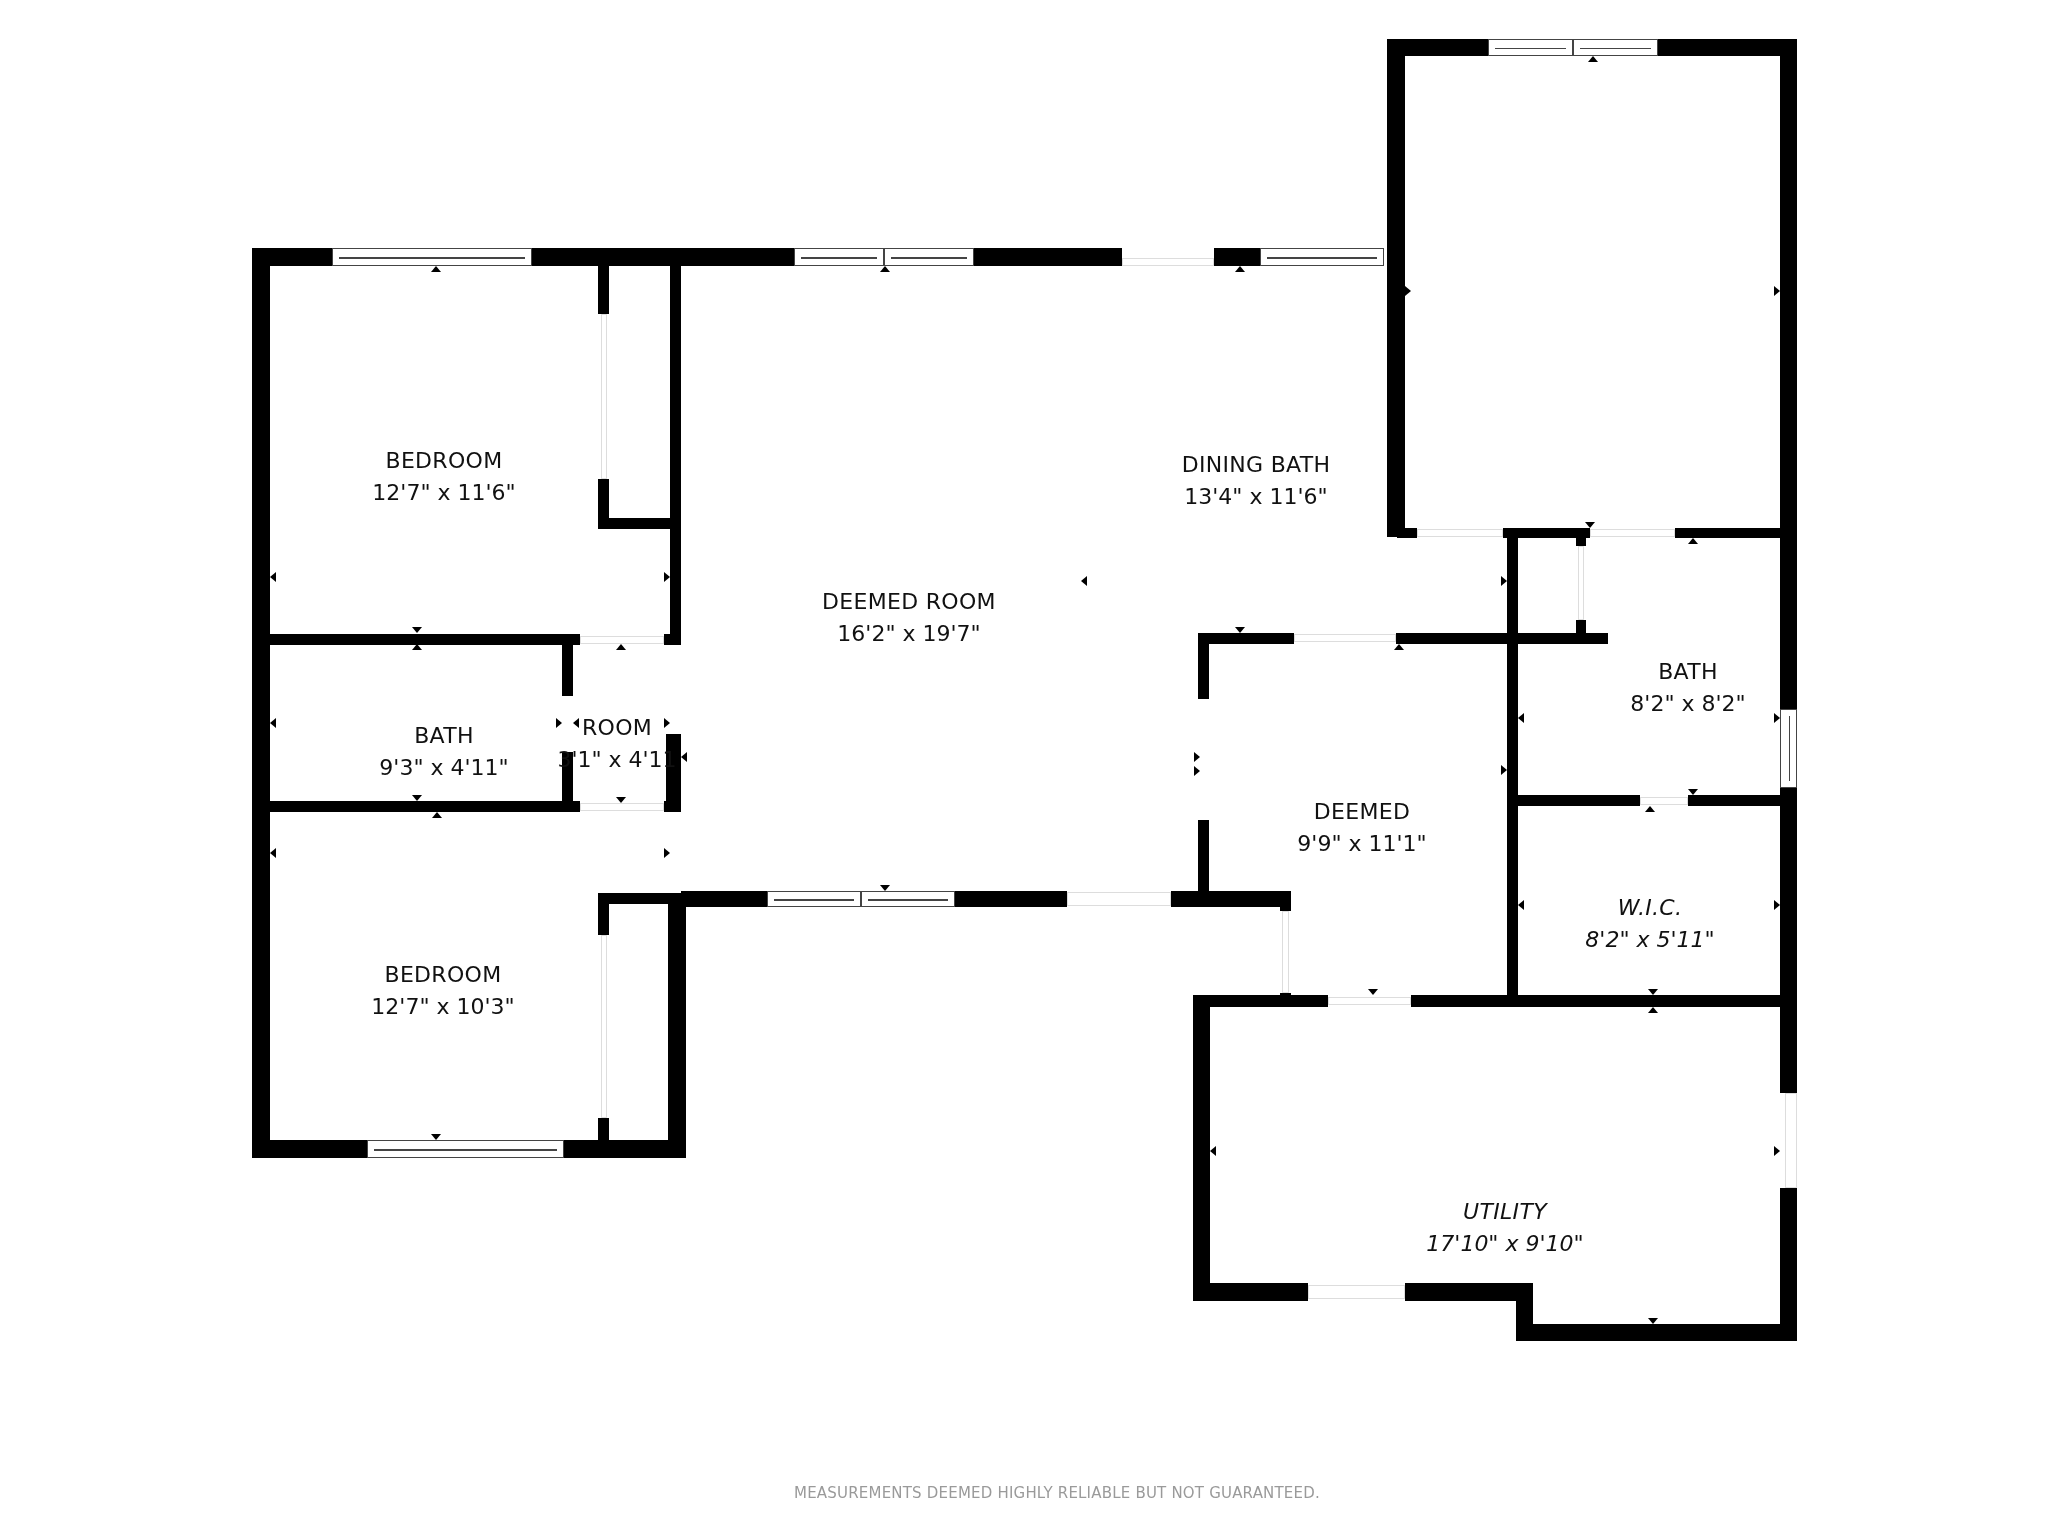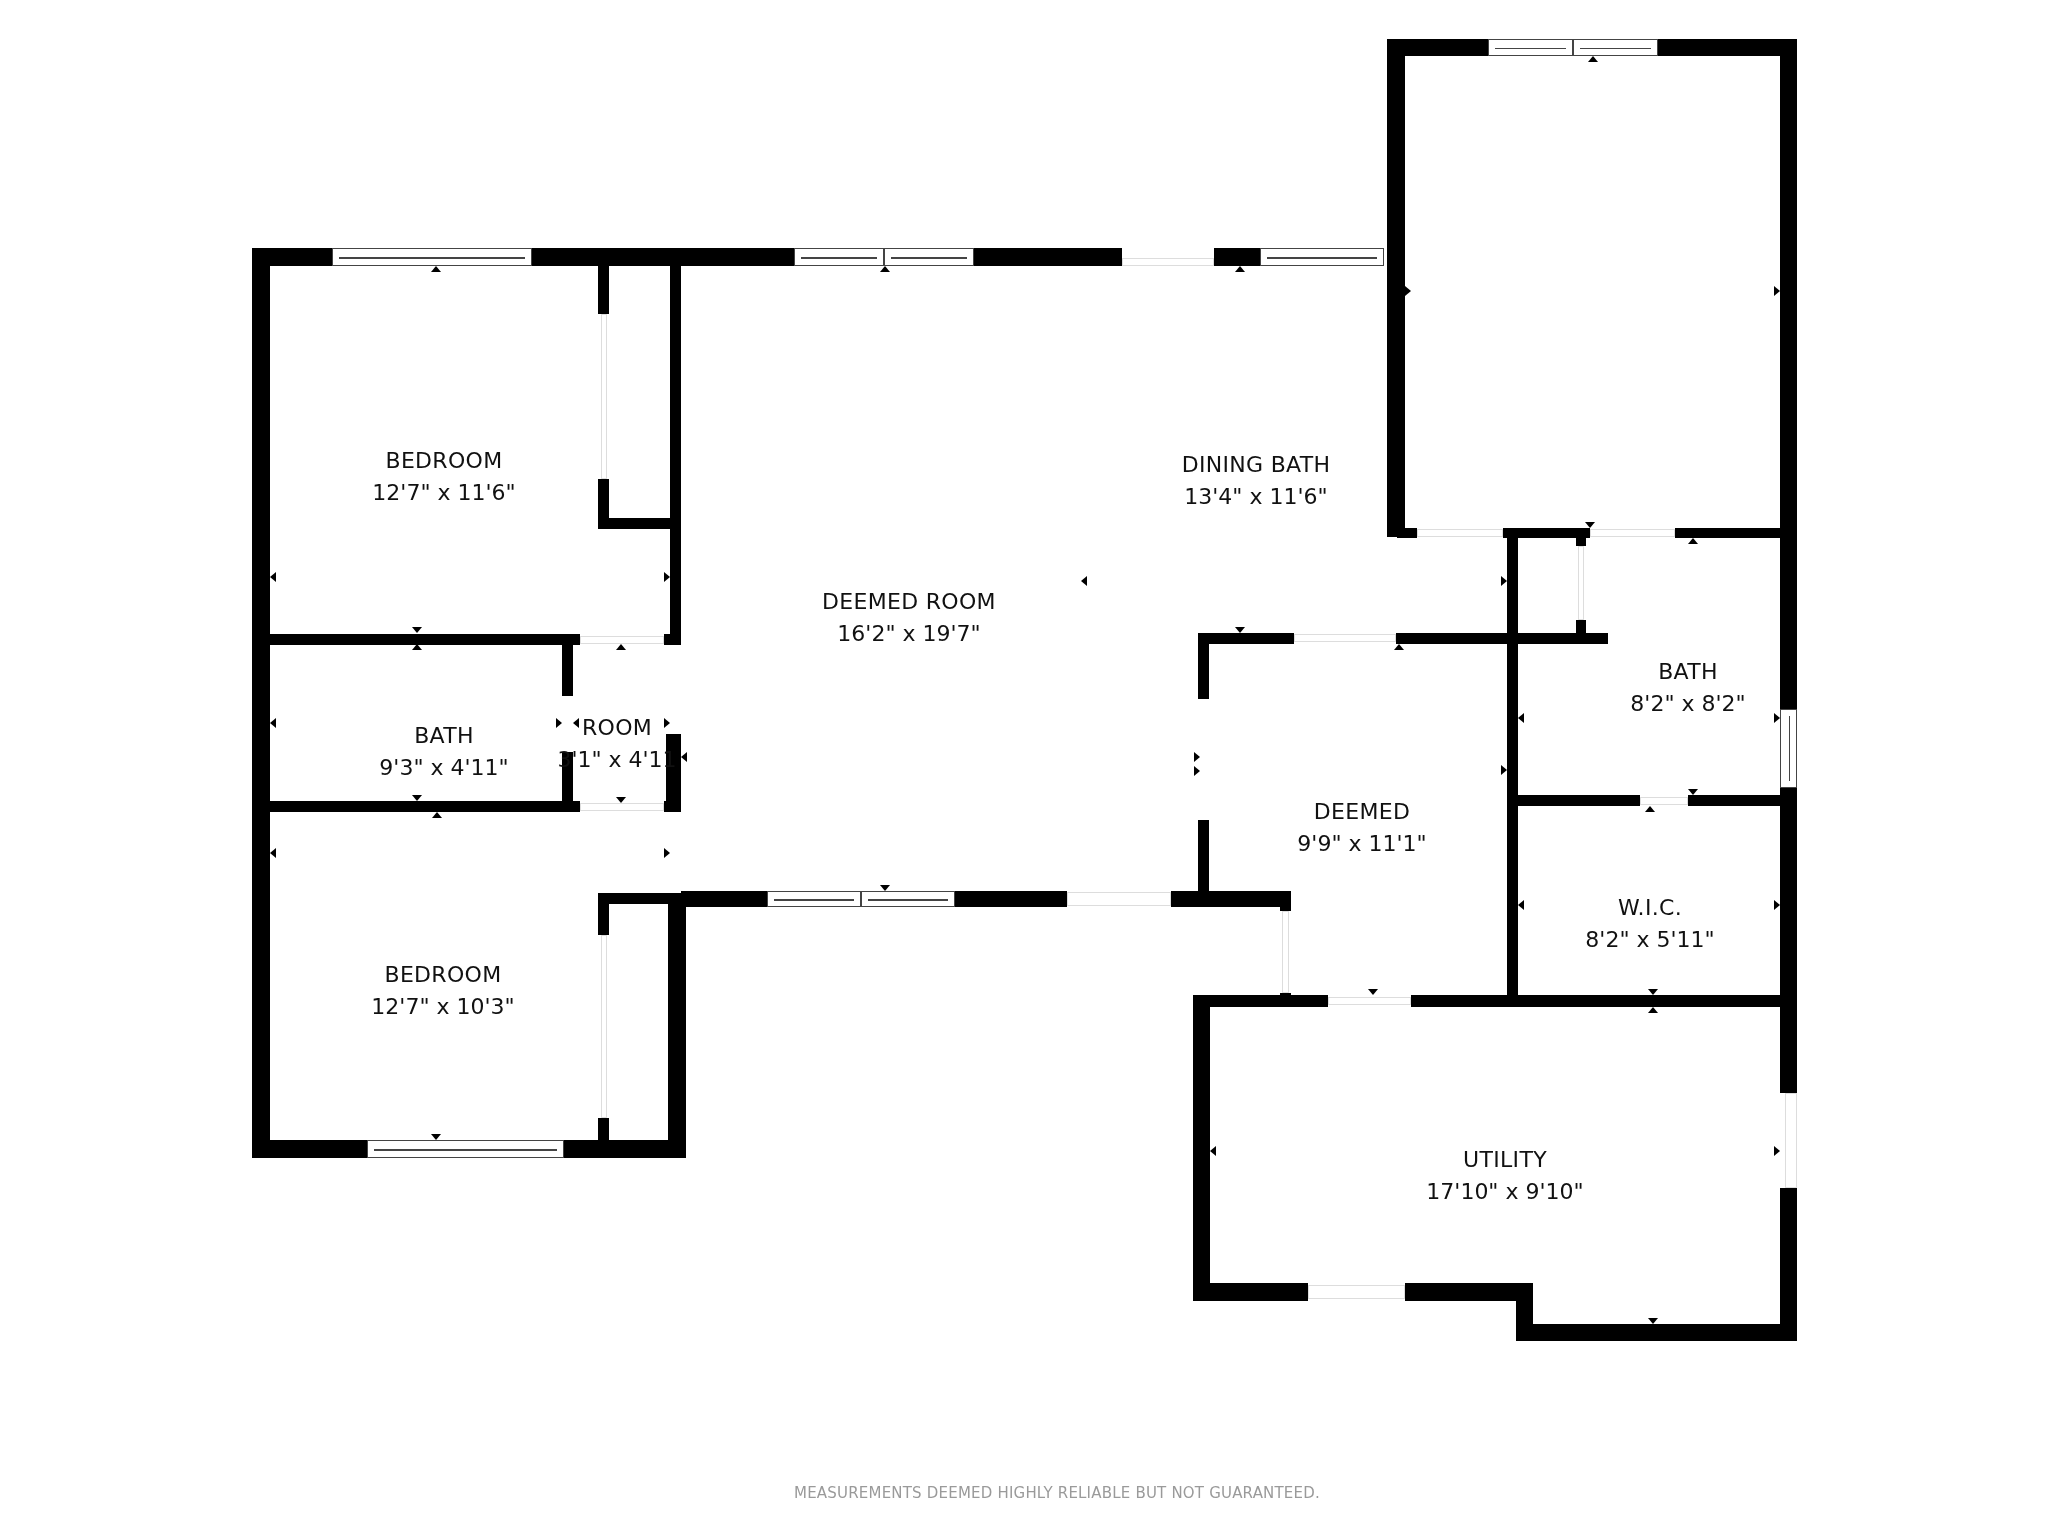--- a/index.html
+++ b/index.html
@@ -179,27 +179,27 @@
     <span class="dims">3'1" x 4'11</span>
   </div>
   <div class="label" style="left:1688px; top:688px;">
     <span class="name">BATH</span>
     <span class="dims">8'2" x 8'2"</span>
   </div>
   <div class="label" style="left:1362px; top:828px;">
     <span class="name">DEEMED</span>
     <span class="dims">9'9" x 11'1"</span>
   </div>
-  <div class="label" style="left:1650px; top:924px;">
+  <div class="label" style="left:1650px; top:924px;font-style:italic;">
     <span class="name">W.I.C.</span>
     <span class="dims">8'2" x 5'11"</span>
   </div>
   <div class="label" style="left:443px; top:991px;">
     <span class="name">BEDROOM</span>
     <span class="dims">12'7" x 10'3"</span>
   </div>
-  <div class="label" style="left:1505px; top:1176px;">
+  <div class="label" style="left:1505px; top:1228px;font-style:italic;">
     <span class="name">UTILITY</span>
     <span class="dims">17'10" x 9'10"</span>
   </div>
 
   <div class="disclaimer">MEASUREMENTS DEEMED HIGHLY RELIABLE BUT NOT GUARANTEED.</div>
 </div>
 
 </body></html>

